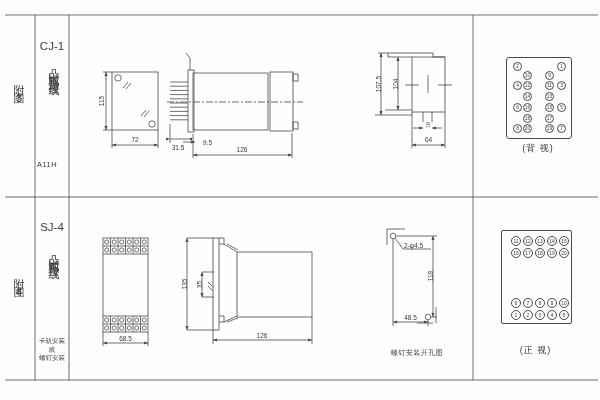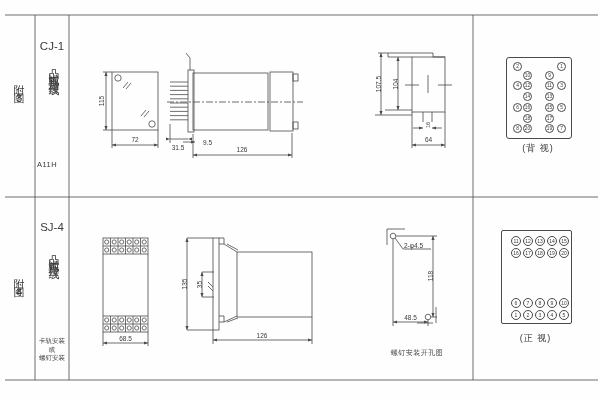--- a/index.html
+++ b/index.html
@@ -292,15 +292,15 @@
       <div class="tcirc m" style="left: 21px; top: 67px;">7</div>
       <div class="tcirc m" style="left: 33px; top: 67px;">8</div>
       <div class="tcirc m" style="left: 45px; top: 67px;">9</div>
       <div class="tcirc m" style="left: 57px; top: 67px;">10</div>
       <div class="tcirc m" style="left: 9px; top: 79px;">1</div>
       <div class="tcirc m" style="left: 21px; top: 79px;">2</div>
       <div class="tcirc m" style="left: 33px; top: 79px;">3</div>
       <div class="tcirc m" style="left: 45px; top: 79px;">4</div>
       <div class="tcirc m" style="left: 57px; top: 79px;">5</div>
     </div>
-  <div class="abs caption" style="left:501px;top:332px;width:69px">(正 视)</div>
+  <div class="abs caption" style="left:501px;top:344px;width:69px">(正 视)</div>
 
 </div>
 
 </body></html>

